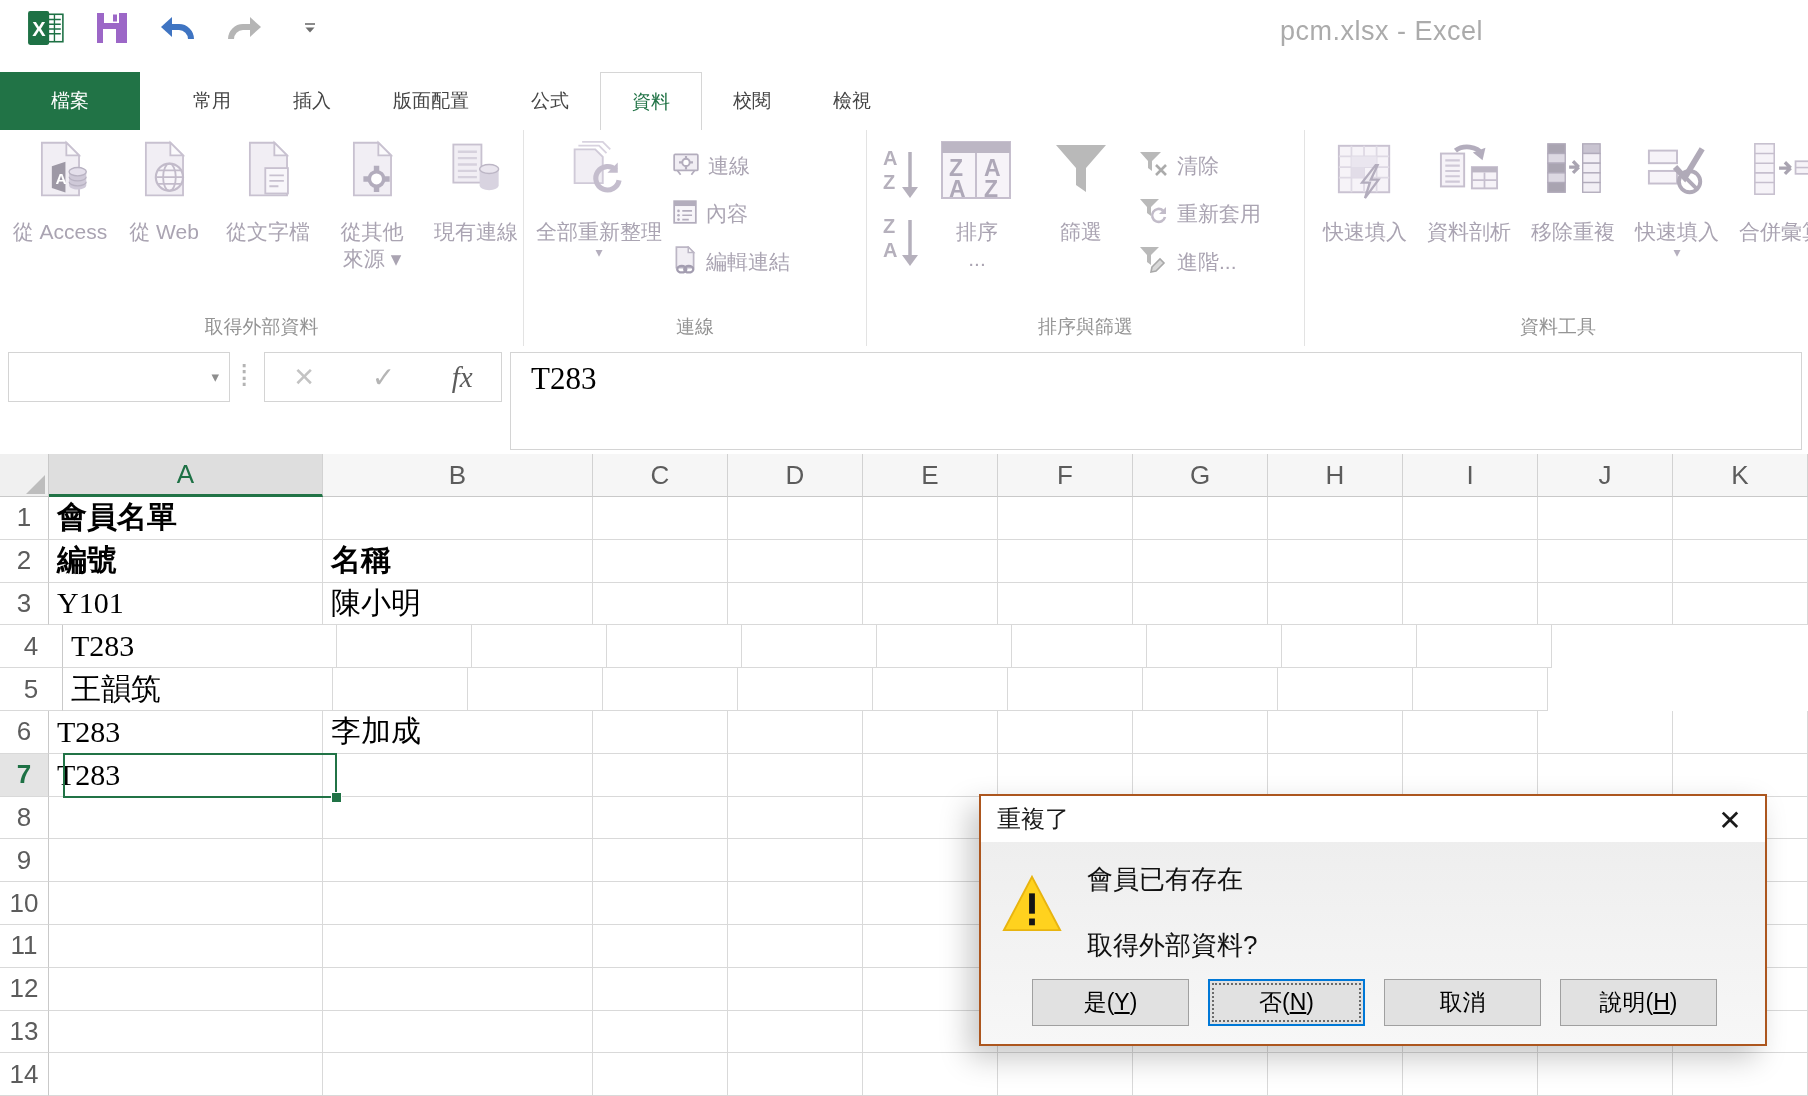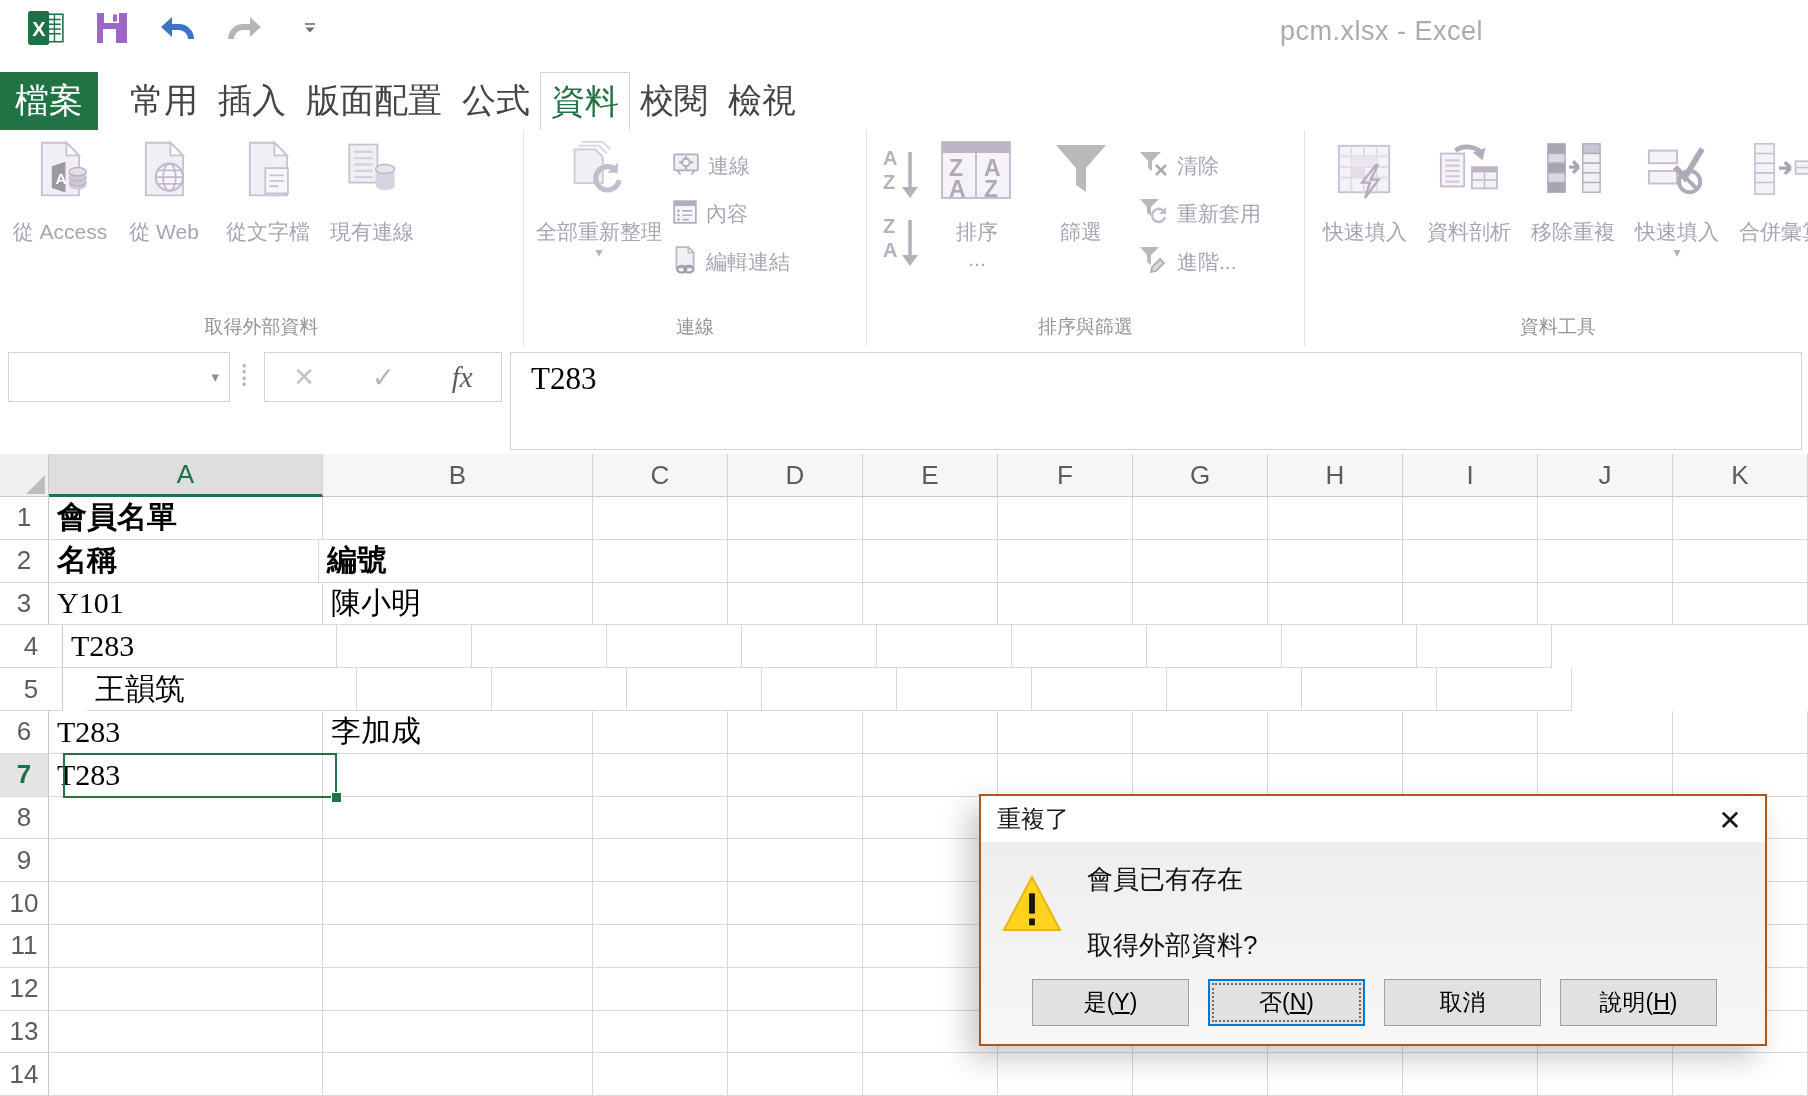--- a/index.html
+++ b/index.html
@@ -8,21 +8,21 @@
   #app{position:relative;width:1808px;height:1096px;background:#fff;}
 
   
   #topbar{left:0;top:0;width:1808px;height:72px;background:#fff;}
   .qat{display:flex;align-items:center;gap:26px;padding:10px 0 0 26px;}
   .qat-btn{width:40px;height:40px;display:flex;align-items:center;justify-content:center;cursor:default;}
   #win-title{left:1280px;top:16px;font-size:27px;color:#ababab;letter-spacing:.5px;}
 
   
   #tabrow{left:0;top:72px;width:1808px;height:58px;background:#fff;display:flex;align-items:stretch;}
-  .tab{display:flex;align-items:center;padding:0 10px;font-size:34px;color:#444;cursor:default;font-family:Liberation Serif, serif;}
+  .tab{display:flex;align-items:center;padding:0 31px;font-size:19px;color:#444;cursor:default;font-family:Liberation Serif, serif;}
   .tab.file{background:#217346;color:#fff;width:78px;justify-content:center;margin-right:22px;}
   .tab.active{color:#217346;background:#fff;border:1px solid #d6d6d6;border-bottom:none;position:relative;z-index:3;}
 
   
   #ribbon{left:0;top:130px;width:1808px;height:216px;background:#fff;border-bottom:1px solid #d2d2d2;
     display:flex;overflow:hidden;}
   .group{position:relative;height:216px;border-right:1px solid #e3e3e3;flex:none;overflow:hidden;}
   .group:last-child{border-right:none;}
   .group-content{display:flex;align-items:flex-start;padding:10px 4px 0 8px;}
   .group-label{position:absolute;left:0;right:0;bottom:6px;text-align:center;font-size:19px;color:#949494;margin-top:36px;}
@@ -182,20 +182,32 @@
                 <path d="M39 3l14 14H39z" fill="#fbfafc" stroke="#c8c1d0" stroke-width="2"></path>
                 <rect x="29" y="31" width="25" height="28" fill="#f8f6fa" stroke="#c8c1d0" stroke-width="2"></rect>
                 <path d="M33.5 39h16M33.5 45h16M33.5 51h10" stroke="#c8c1d0" stroke-width="2"></path>
               </svg>
             </div>
             <div class="blabel">從文字檔</div>
           </div>
           <div class="bigbtn">
             <div class="bicon">
               <svg width="58" height="58" viewBox="0 0 64 64">
+                <path d="M12 3h27l14 14v44H12z" fill="#f1eef4" stroke="#c8c1d0" stroke-width="2"></path>
+                <path d="M39 3l14 14H39z" fill="#fbfafc" stroke="#c8c1d0" stroke-width="2"></path>
+                <circle cx="37" cy="43" r="8" fill="#fff" stroke="#b3adbd" stroke-width="4"></circle>
+                <path d="M37 28.5v7M37 50.5v7M22.5 43h7M44.5 43h7" stroke="#b3adbd" stroke-width="6"></path>
+              </svg>
+            </div>
+            <div class="blabel">從其他</div>
+            <div class="blabel">來源 ▾</div>
+          </div>
+          <div class="bigbtn">
+            <div class="bicon">
+              <svg width="58" height="58" viewBox="0 0 64 64">
                 <rect x="7" y="5" width="31" height="42" fill="#f1eef4" stroke="#c8c1d0" stroke-width="2"></rect>
                 <path d="M12 13h21M12 20h21M12 27h21M12 34h21M12 41h21" stroke="#d6d1dd" stroke-width="2.6"></path>
                 <path d="M36 32v18c0 3 4.8 5.4 10.5 5.4S57 53 57 50V32" fill="#d8d3e0"></path>
                 <ellipse cx="46.5" cy="32" rx="10.5" ry="5" fill="#e9e5ee" stroke="#bcb6c5" stroke-width="1.6"></ellipse>
               </svg>
             </div>
             <div class="blabel">現有連線</div>
           </div>
         </div>
         <div class="group-label">取得外部資料</div>
@@ -440,22 +452,22 @@
         <div class="cell" style="width: 135px; flex: 0 0 auto;"></div>
         <div class="cell" style="width: 135px; flex: 0 0 auto;"></div>
         <div class="cell" style="width: 135px; flex: 0 0 auto;"></div>
         <div class="cell" style="width: 135px; flex: 0 0 auto;"></div>
         <div class="cell" style="width: 135px; flex: 0 0 auto;"></div>
         <div class="cell" style="width: 135px; flex: 0 0 auto;"></div>
         <div class="cell" style="width: 135px; flex: 0 0 auto;"></div>
       </div>
       <div class="grow">
         <div class="rowhdr">2</div>
+        <div class="cell bold" style="width: 274px; flex: 0 0 auto;">編號</div>
         <div class="cell bold" style="width: 270px; flex: 0 0 auto;">名稱</div>
-        <div class="cell bold" style="width: 274px; flex: 0 0 auto;">編號</div>
         <div class="cell" style="width: 135px; flex: 0 0 auto;"></div>
         <div class="cell" style="width: 135px; flex: 0 0 auto;"></div>
         <div class="cell" style="width: 135px; flex: 0 0 auto;"></div>
         <div class="cell" style="width: 135px; flex: 0 0 auto;"></div>
         <div class="cell" style="width: 135px; flex: 0 0 auto;"></div>
         <div class="cell" style="width: 135px; flex: 0 0 auto;"></div>
         <div class="cell" style="width: 135px; flex: 0 0 auto;"></div>
         <div class="cell" style="width: 135px; flex: 0 0 auto;"></div>
         <div class="cell" style="width: 135px; flex: 0 0 auto;"></div>
       </div>
@@ -481,21 +493,21 @@
         <div class="cell" style="width: 135px; flex: 0 0 auto;"></div>
         <div class="cell" style="width: 135px; flex: 0 0 auto;"></div>
         <div class="cell" style="width: 135px; flex: 0 0 auto;"></div>
         <div class="cell" style="width: 135px; flex: 0 0 auto;"></div>
         <div class="cell" style="width: 135px; flex: 0 0 auto;"></div>
         <div class="cell" style="width: 135px; flex: 0 0 auto;"></div>
         <div class="cell" style="width: 135px; flex: 0 0 auto;"></div>
       </div>
       <div class="grow">
         <div class="rowhdr">5</div>
-        <div class="cell" style="width: 270px; flex: 0 0 auto; margin-left: 24px;">王韻筑</div>
+        <div class="cell" style="width: 270px; flex: 0 0 auto;">王韻筑</div>
         <div class="cell" style="width: 135px; flex: 0 0 auto;"></div>
         <div class="cell" style="width: 135px; flex: 0 0 auto;"></div>
         <div class="cell" style="width: 135px; flex: 0 0 auto;"></div>
         <div class="cell" style="width: 135px; flex: 0 0 auto;"></div>
         <div class="cell" style="width: 135px; flex: 0 0 auto;"></div>
         <div class="cell" style="width: 135px; flex: 0 0 auto;"></div>
         <div class="cell" style="width: 135px; flex: 0 0 auto;"></div>
         <div class="cell" style="width: 135px; flex: 0 0 auto;"></div>
         <div class="cell" style="width: 135px; flex: 0 0 auto;"></div>
       </div>

